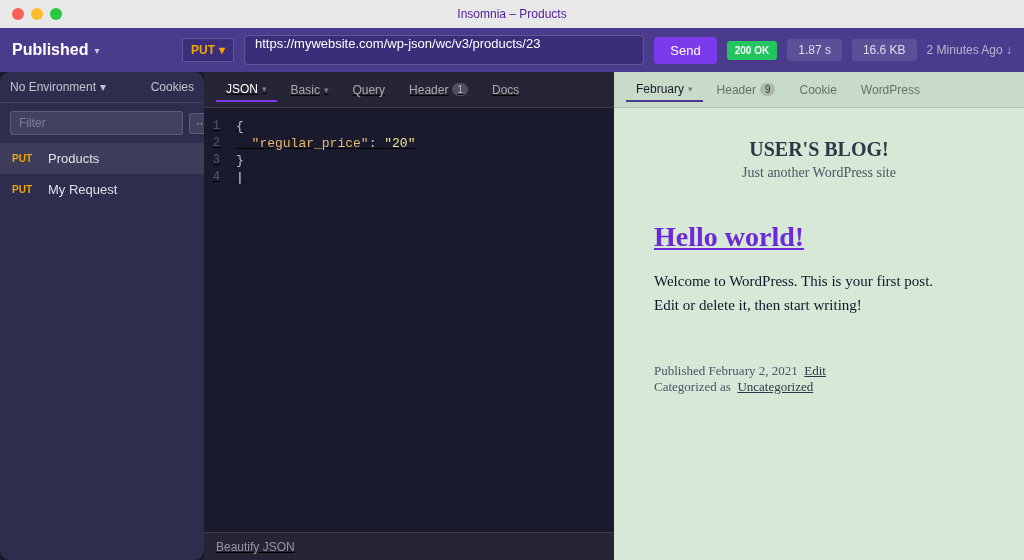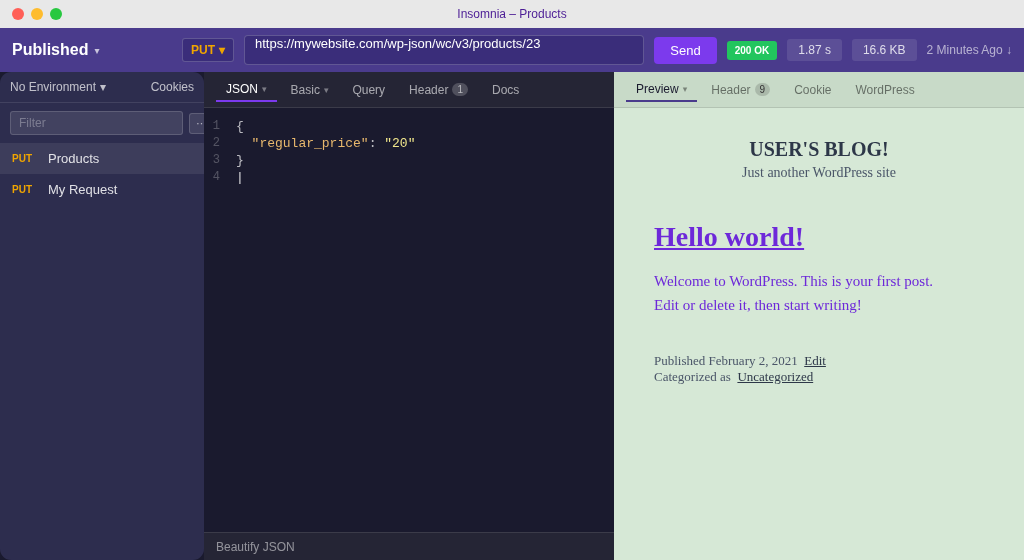--- a/index.html
+++ b/index.html
@@ -212,20 +212,21 @@
       color: rgba(255,255,255,0.85);
       font-size: 13px;
     }
 
     
     .main-panel {
       flex: 1;
       display: flex;
       flex-direction: column;
       background: #1e1e2e;
+      text-decoration: underline;
     }
     .tabs-bar {
       display: flex;
       align-items: center;
       background: #252535;
       border-bottom: 1px solid rgba(255,255,255,0.1);
       height: 36px;
       padding: 0 12px;
       gap: 4px;
     }
@@ -353,23 +354,23 @@
     .post-title {
       font-size: 28px;
       font-weight: 700;
       color: #6d28d9;
       text-decoration: underline;
       margin-bottom: 16px;
       font-family: Georgia, serif;
     }
     .post-body {
       font-size: 15px;
-      color: #6d28d9;
+      color: #0f172a;
       line-height: 1.6;
-      margin-bottom: 36px;
+      margin-bottom: 46px;
       font-family: Georgia, serif;
     }
     .post-meta {
       font-size: 13px;
       color: #4a5568;
       font-family: Georgia, serif;
     }
     .post-meta a {
       color: #2d3748;
       text-decoration: underline;
@@ -484,21 +485,21 @@
       </div>
 
       <div class="bottom-bar">
         <button class="beautify-btn">Beautify JSON</button>
       </div>
     </div>
 
     <div class="preview-panel">
       <div class="preview-tabs">
         <div class="preview-tab active">
-          <span>Preview</span>
+          <span>February</span>
           <span style="font-size:9px;color:rgba(0,0,0,0.4);">▾</span>
         </div>
         <div class="preview-tab">
           <span>Header</span>
           <span class="tab-badge" style="background:rgba(0,0,0,0.15);color:#333;">9</span>
         </div>
         <div class="preview-tab">
           <span>Cookie</span>
         </div>
         <div class="preview-tab">

